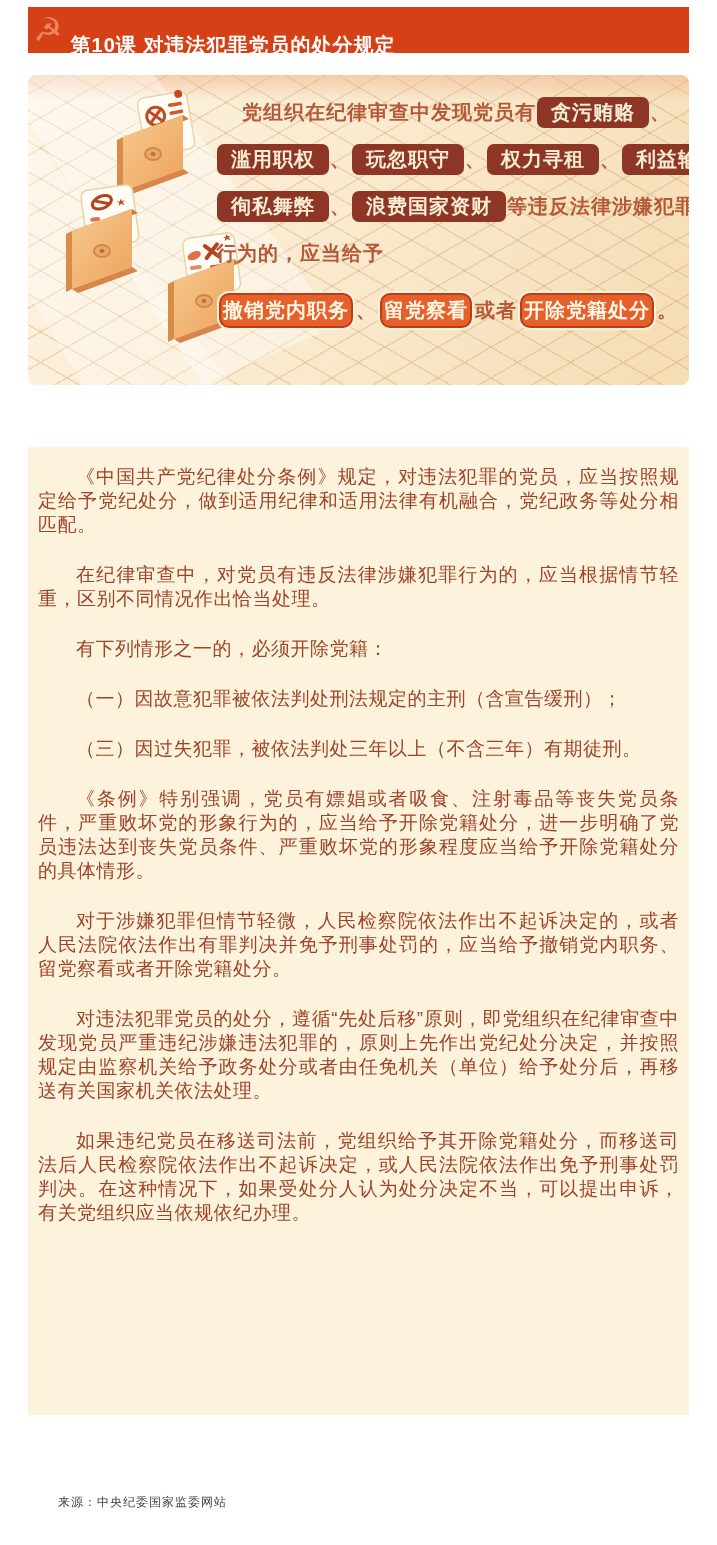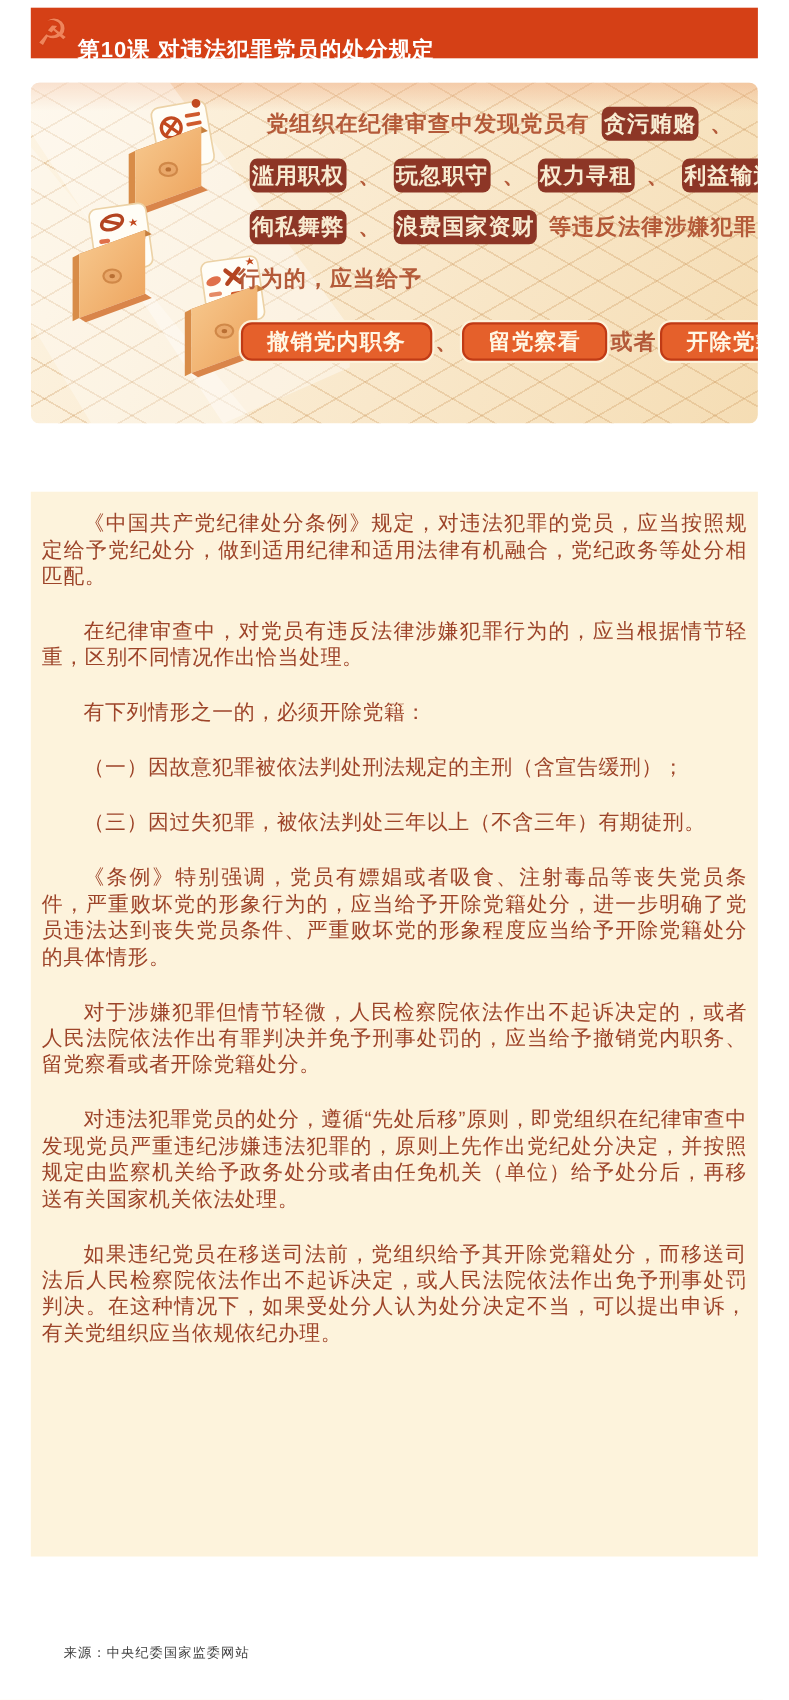--- a/index.html
+++ b/index.html
@@ -21,22 +21,22 @@
       repeating-linear-gradient(30deg,rgba(201,146,85,0) 0 25px,rgba(201,146,85,0.28) 25px 26.5px),
       repeating-linear-gradient(-30deg,rgba(201,146,85,0) 0 25px,rgba(201,146,85,0.28) 25px 26.5px),
       linear-gradient(115deg,#fdf4e3 0%,#f9e8cb 55%,#f5ddb4 100%);}
   .banner-illustration{position:absolute;left:0;top:0;}
   .banner-text{position:absolute;left:188px;top:14px;width:472px;}
   .banner-line{height:47px;display:flex;align-items:center;white-space:nowrap;
     font-size:20px;color:#b45a39;font-weight:bold;letter-spacing:1px;}
   .banner-line.indent{padding-left:26px;}
   .banner-line.gap{margin-top:10px;}
   .bseg-text{color:#b45a39;text-align:right;}
-  .bseg-tag{background:#8d3626;color:#f8ecd2;padding:2px 2px;border-radius:7px;margin:0 11px;}
-  .bseg-pill{background:#e5602b;color:#fff7e4;padding:2px 22px;border-radius:10px;
+  .bseg-tag{background:#8d3626;color:#f8ecd2;padding:2px 14px;border-radius:7px;margin:0 1px;}
+  .bseg-pill{background:#e5602b;color:#fff7e4;padding:2px 2px;border-radius:10px;
     border:2px solid #c03a15;box-shadow:0 0 0 2px rgba(253,243,220,0.95);margin:0 3px;}
 
   
   .article{position:absolute;left:28px;top:447px;width:661px;height:968px;
     background:#fdf3dc;box-sizing:border-box;padding:18px 10px;overflow:hidden;}
   .para{margin:0 0 26px 0;font-size:19px;line-height:24px;color:#9d4429;
     text-indent:2em;text-align:justify;letter-spacing:0.5px;}
 
   
   .source-note{position:absolute;left:58px;top:1494px;font-size:12px;color:#404040;letter-spacing:1px;}

